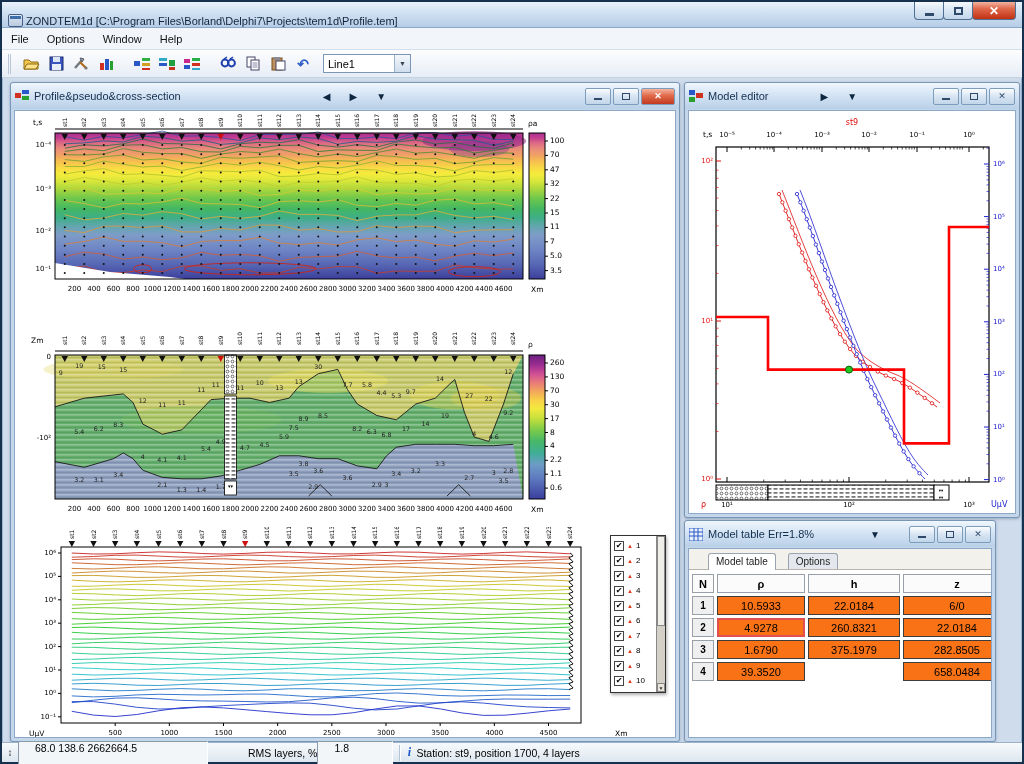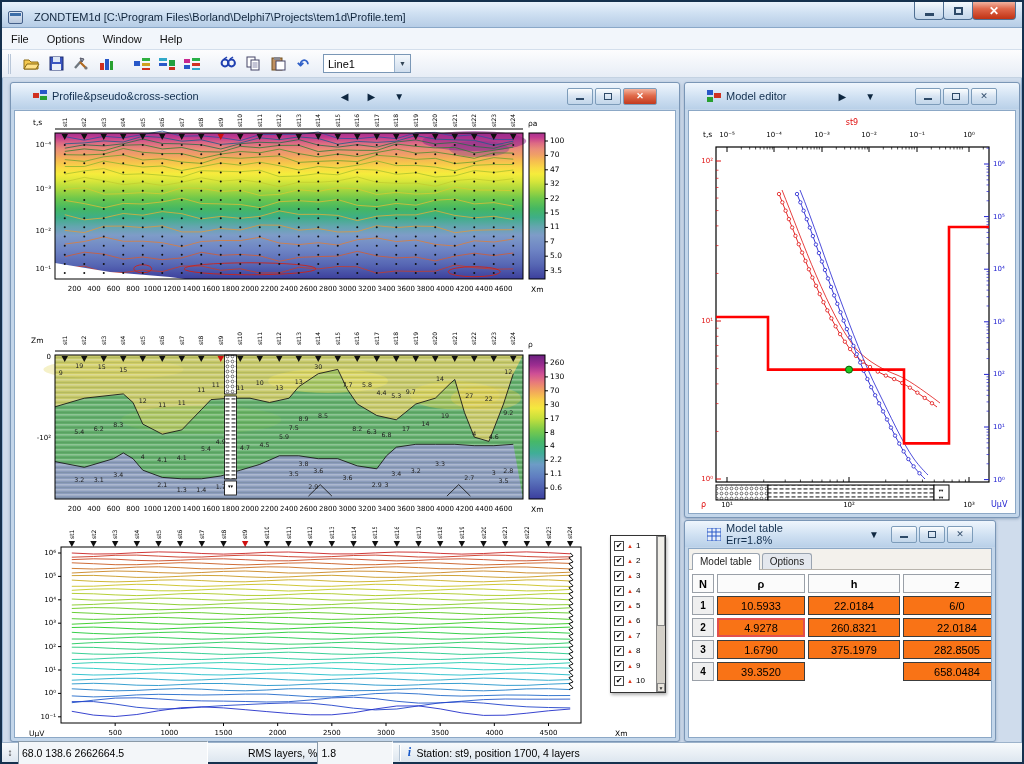--- a/index.html
+++ b/index.html
@@ -3,21 +3,21 @@
 <meta charset="utf-8">
 <style>
   *{box-sizing:border-box;margin:0;padding:0}
   html,body{width:1024px;height:764px;overflow:hidden;background:#0a1625;
     font-family:"Liberation Sans",sans-serif;-webkit-font-smoothing:antialiased}
   .app{position:absolute;inset:0;width:1024px;height:764px;background:#cfdcec;
     border:2px solid #15314e;box-shadow:inset 0 0 0 1px #9ab6d4}
   
   .titlebar{position:absolute;left:0;top:0;right:0;height:26px;
     background:linear-gradient(#e9f2fc,#cfe0f2 45%,#b6cde6);
-    border-bottom:1px solid #8aa8c8;display:flex;align-items:flex-start;padding:9px 6px;gap:11px}
+    border-bottom:1px solid #8aa8c8;display:flex;align-items:flex-end;padding:0 6px;gap:3px}
   .title-text{font-size:11px;color:#10253c;white-space:nowrap}
   .app-icon{width:15px;height:13px;background:linear-gradient(#dfe8f5,#b8c8dd);
     border:1px solid #44608a;border-radius:2px;position:relative}
   .app-icon:before{content:"";position:absolute;left:1px;top:1px;right:1px;height:3px;background:#3d6ea8}
   .winbtns{position:absolute;right:6px;top:0;display:flex}
   .wbtn{height:18px;border:1px solid #4f6f92;border-top:none;border-radius:0 0 4px 4px;
     background:linear-gradient(#f6fafd,#dce8f4 45%,#c3d6ea);margin-left:-1px;
     display:flex;align-items:center;justify-content:center;color:#2e4a68;font-size:10px;width:30px}
   .wbtn.close{width:44px;background:linear-gradient(#f2b3a0,#e0674a 40%,#c03214);color:#fff;
     font-size:12px;font-weight:bold}
@@ -35,21 +35,21 @@
   .tsep{width:8px}
   .combo{width:88px;height:19px;background:#fff;border:1px solid #7a97b6;display:flex;
     align-items:center;margin-left:6px}
   .combo .val{flex:1;font-size:11px;padding-left:4px;color:#000}
   .combo .drop{width:16px;height:17px;background:linear-gradient(#f4f8fc,#cfdded);
     border-left:1px solid #9ab2cc;display:flex;align-items:center;justify-content:center;
     font-size:7px;color:#345}
   
   .win{position:absolute;background:#c3d6ea;border:1px solid #7globalc} 
   .win{border:1px solid #7a96b6;border-radius:3px;box-shadow:0 1px 3px rgba(40,70,110,.35)}
-  .win-title{height:26px;display:flex;align-items:center;gap:5px;padding:0 22px;
+  .win-title{height:26px;display:flex;align-items:center;gap:5px;padding:0 4px;
     background:linear-gradient(#eff6fd,#cfe0f2 55%,#b9d0e8);font-size:11px;color:#132f4e;
     border-radius:3px 3px 0 0}
   .win-body{position:absolute;left:3px;right:3px;top:27px;bottom:3px;background:#fff;
     border:1px solid #8ca8c6;overflow:hidden}
   .nav-ar{font-size:10px;color:#0e2740;padding:0 7px;cursor:default}
   .cbtns{margin-left:auto;display:flex;gap:2px}
   .cbtn{width:26px;height:17px;border:1px solid #7d9cba;border-radius:2px;
     background:linear-gradient(#fbfdfe,#d7e4f2 50%,#c2d6ea);display:flex;align-items:center;
     justify-content:center;font-size:9px;color:#35506e}
   .cbtn.red{width:34px;background:linear-gradient(#f5b49e,#e06a4a 45%,#c23a20);color:#fff;font-weight:bold}
@@ -62,39 +62,39 @@
   .lg-chk{width:10px;height:10px;border:1px solid #444;background:#fff;font-size:8px;
     line-height:8px;text-align:center;color:#000}
   .lg-tri{color:#e03418;font-size:6px}
   .lg-lab{font-size:8px;color:#000}
   .lg-sb{width:9px;background:#d4d0c8;border-left:1px solid #888;position:relative}
   .lg-thumb{position:absolute;left:0;right:0;top:0;height:58%;background:#f0eee8;border:1px solid #888}
   .lg-dn{position:absolute;left:0;right:0;bottom:0;height:9px;background:#e8e4dc;border:1px solid #888;
     font-size:5px;text-align:center;line-height:8px;color:#333}
   
   .tabs{height:21px;background:#f3f1ec;border-bottom:1px solid #b8b4ac;display:flex;
-    align-items:flex-end;padding-left:3px;gap:2px}
+    align-items:flex-end;padding-left:19px;gap:12px}
   .tab{font-size:10px;padding:2px 7px 2px;border:1px solid #9aa4b0;border-bottom:none;
     border-radius:3px 3px 0 0;background:#e4e8ee;color:#222}
   .tab.active{background:#fff;position:relative;top:1px;padding-bottom:3px}
   .mt-area{position:absolute;left:0;right:0;top:21px;bottom:0;background:#fff;padding:4px 3px}
   .mt-grid{display:grid;grid-template-columns:22px 88px 92px 108px;gap:3px}
   .cell{height:19px;border:1px solid #3c3c3c;background:#f97316;font-size:11px;color:#000;
     display:flex;align-items:center;justify-content:center}
   .cell.hdr{border:1px solid #9aa0a8;background:#fbfbfb;font-weight:bold}
   .cell.rowh{border:1px solid #9aa0a8;background:#efefef;font-weight:bold;font-size:10px}
   .cell.sel{border:2px solid #e05050}
   .cell.ghost{visibility:hidden}
   
   .statusbar{position:absolute;left:0;right:0;bottom:0;height:20px;
     background:linear-gradient(#f7fafc,#dde6ef);border-top:1px solid #9cb2ca;display:flex;
     align-items:center;font-size:10.5px;color:#000}
   .sb-ico{width:16px;text-align:center;font-size:10px;color:#222}
   .sb-field{height:24px;border:1px solid;border-color:#8a9aa8 #fff #fff #8a9aa8;
-    background:#f3f6f9;display:flex;align-items:center;padding:0 3px}
+    background:#f3f6f9;display:flex;padding:0 16px}
   .sb-sep{width:1px;height:16px;background:#b4c4d4;margin:0 2px;box-shadow:1px 0 0 #fff}
   .info-i{color:#1356c8;font-weight:bold;font-family:"Liberation Serif",serif;font-style:italic;
     width:14px;text-align:center;font-size:12px}
   svg text{font-family:"DejaVu Sans",sans-serif}
 </style>
 </head>
 <body>
 
 <div class="app">
 

